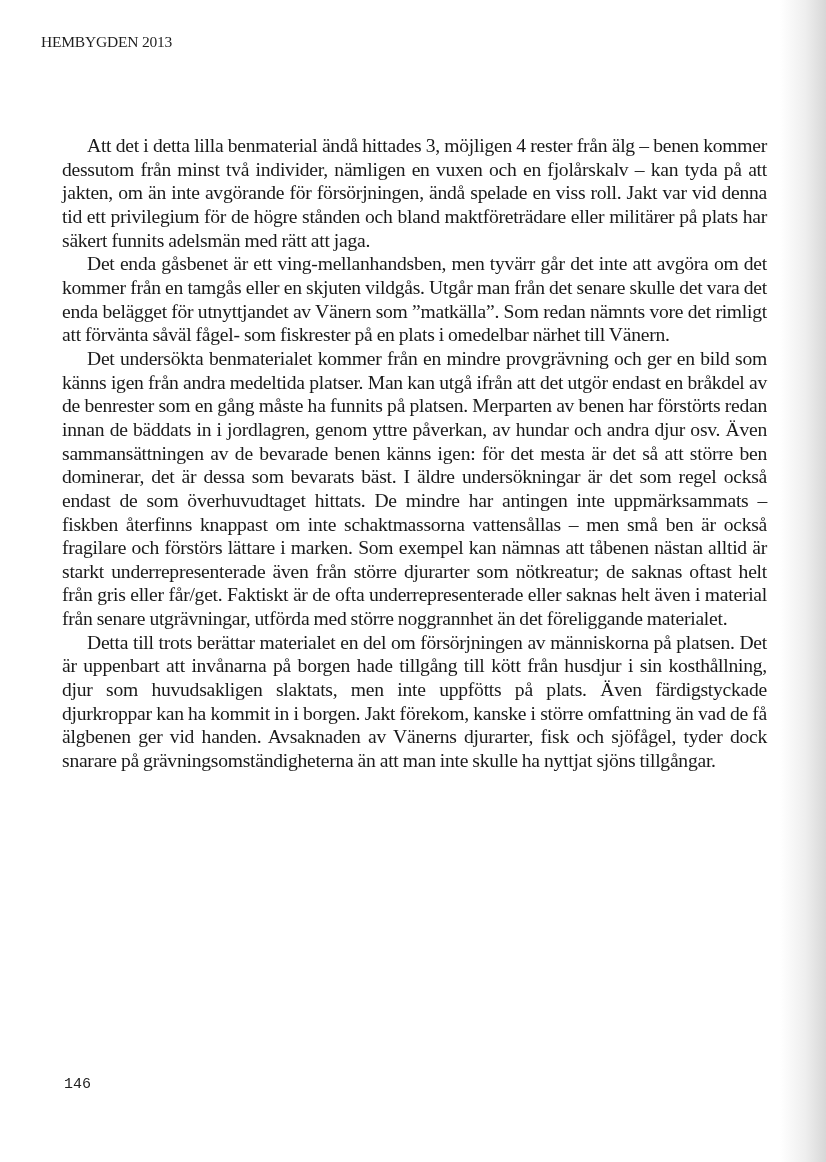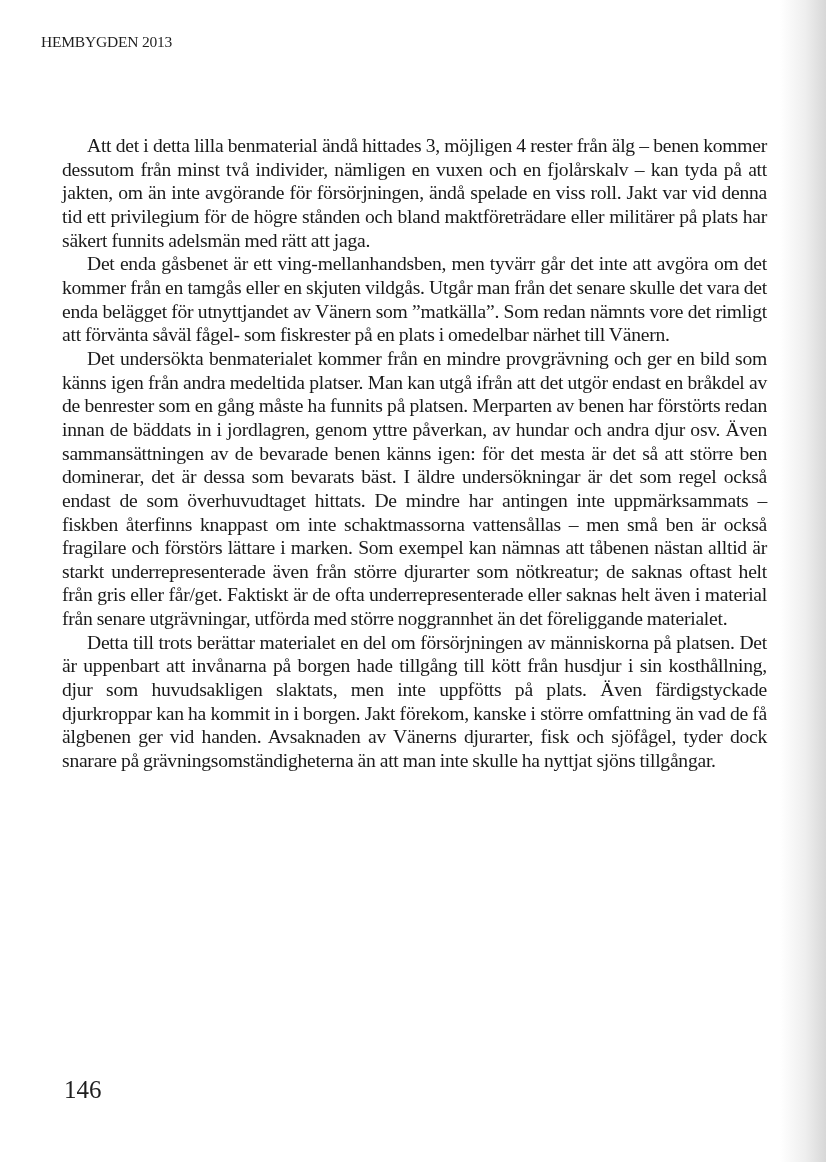--- a/index.html
+++ b/index.html
@@ -46,22 +46,23 @@
     }
     .body-text p {
       margin: 0;
       text-indent: 25px;
       hyphens: manual;
     }
     .folio {
       position: absolute;
       left: 64px;
       top: 1076px;
-      font-size: 25px;
+      font-size: 15px;
       color: #1e1e1e;
+      font-family: Liberation Mono, monospace;
     }
   </style>
 </head>
 <body>
 
 <div class="page-shadow"></div>
 
 <div class="running-head">HEMBYGDEN 2013</div>
 
 <div class="body-text">

